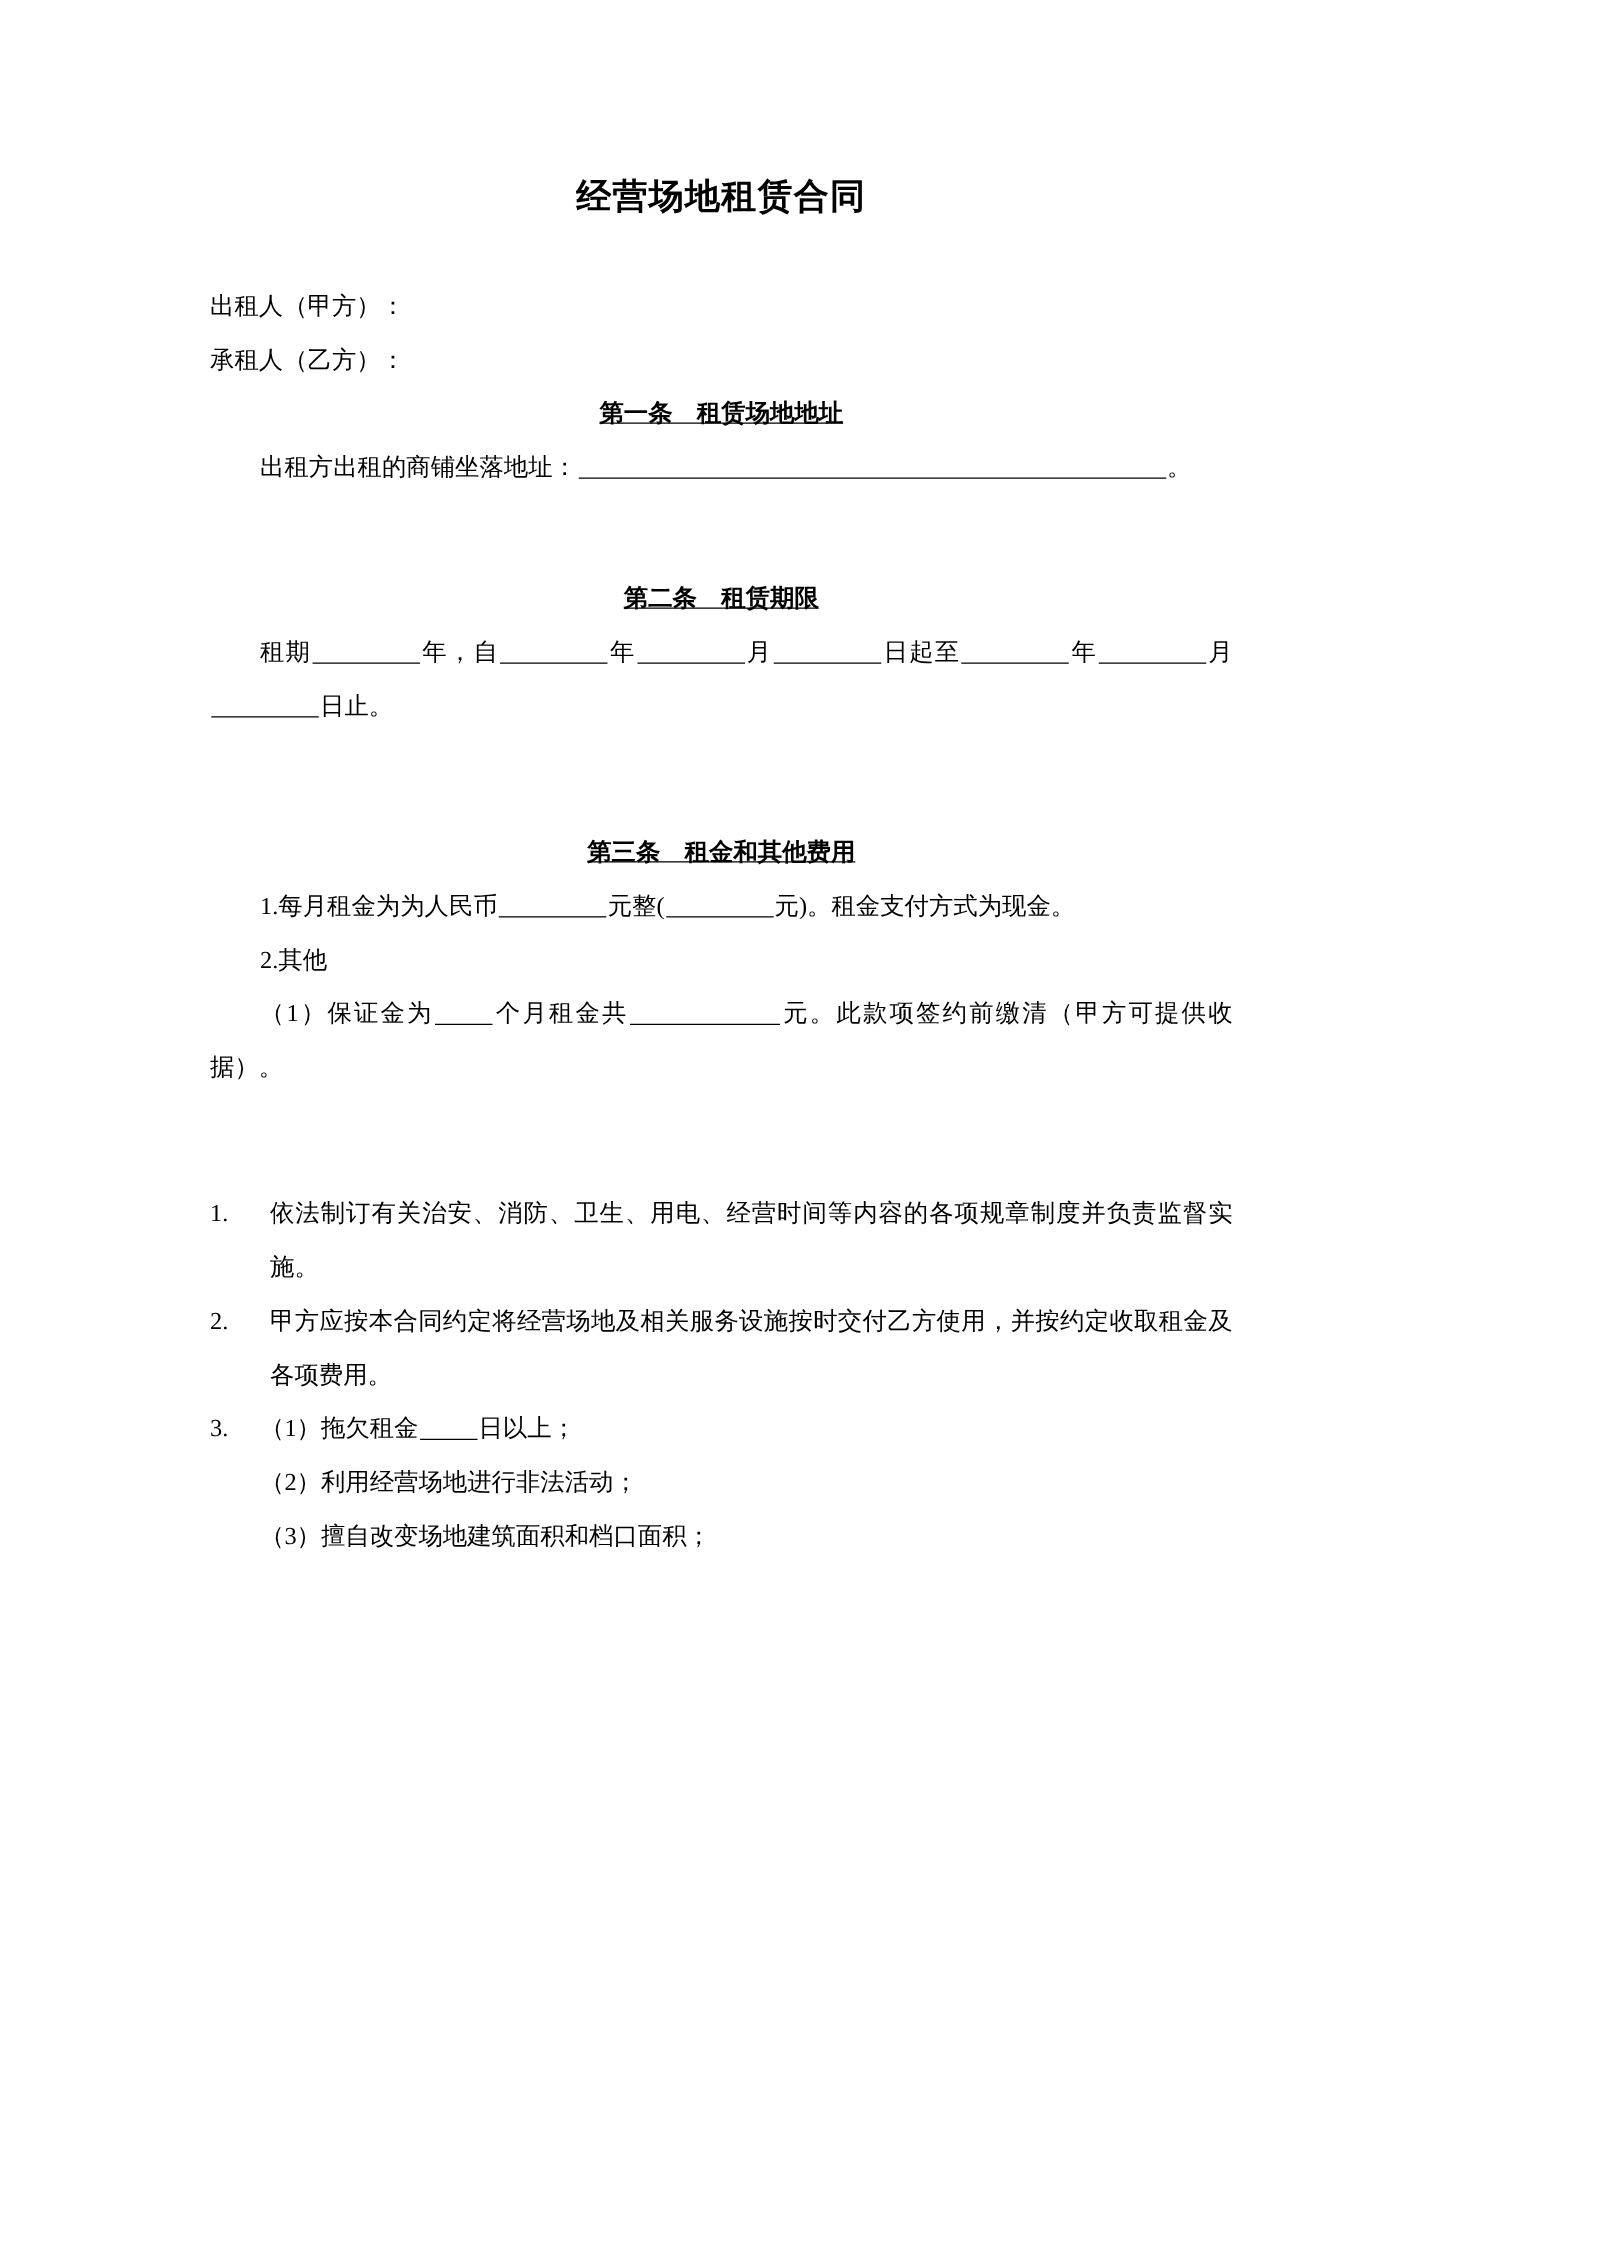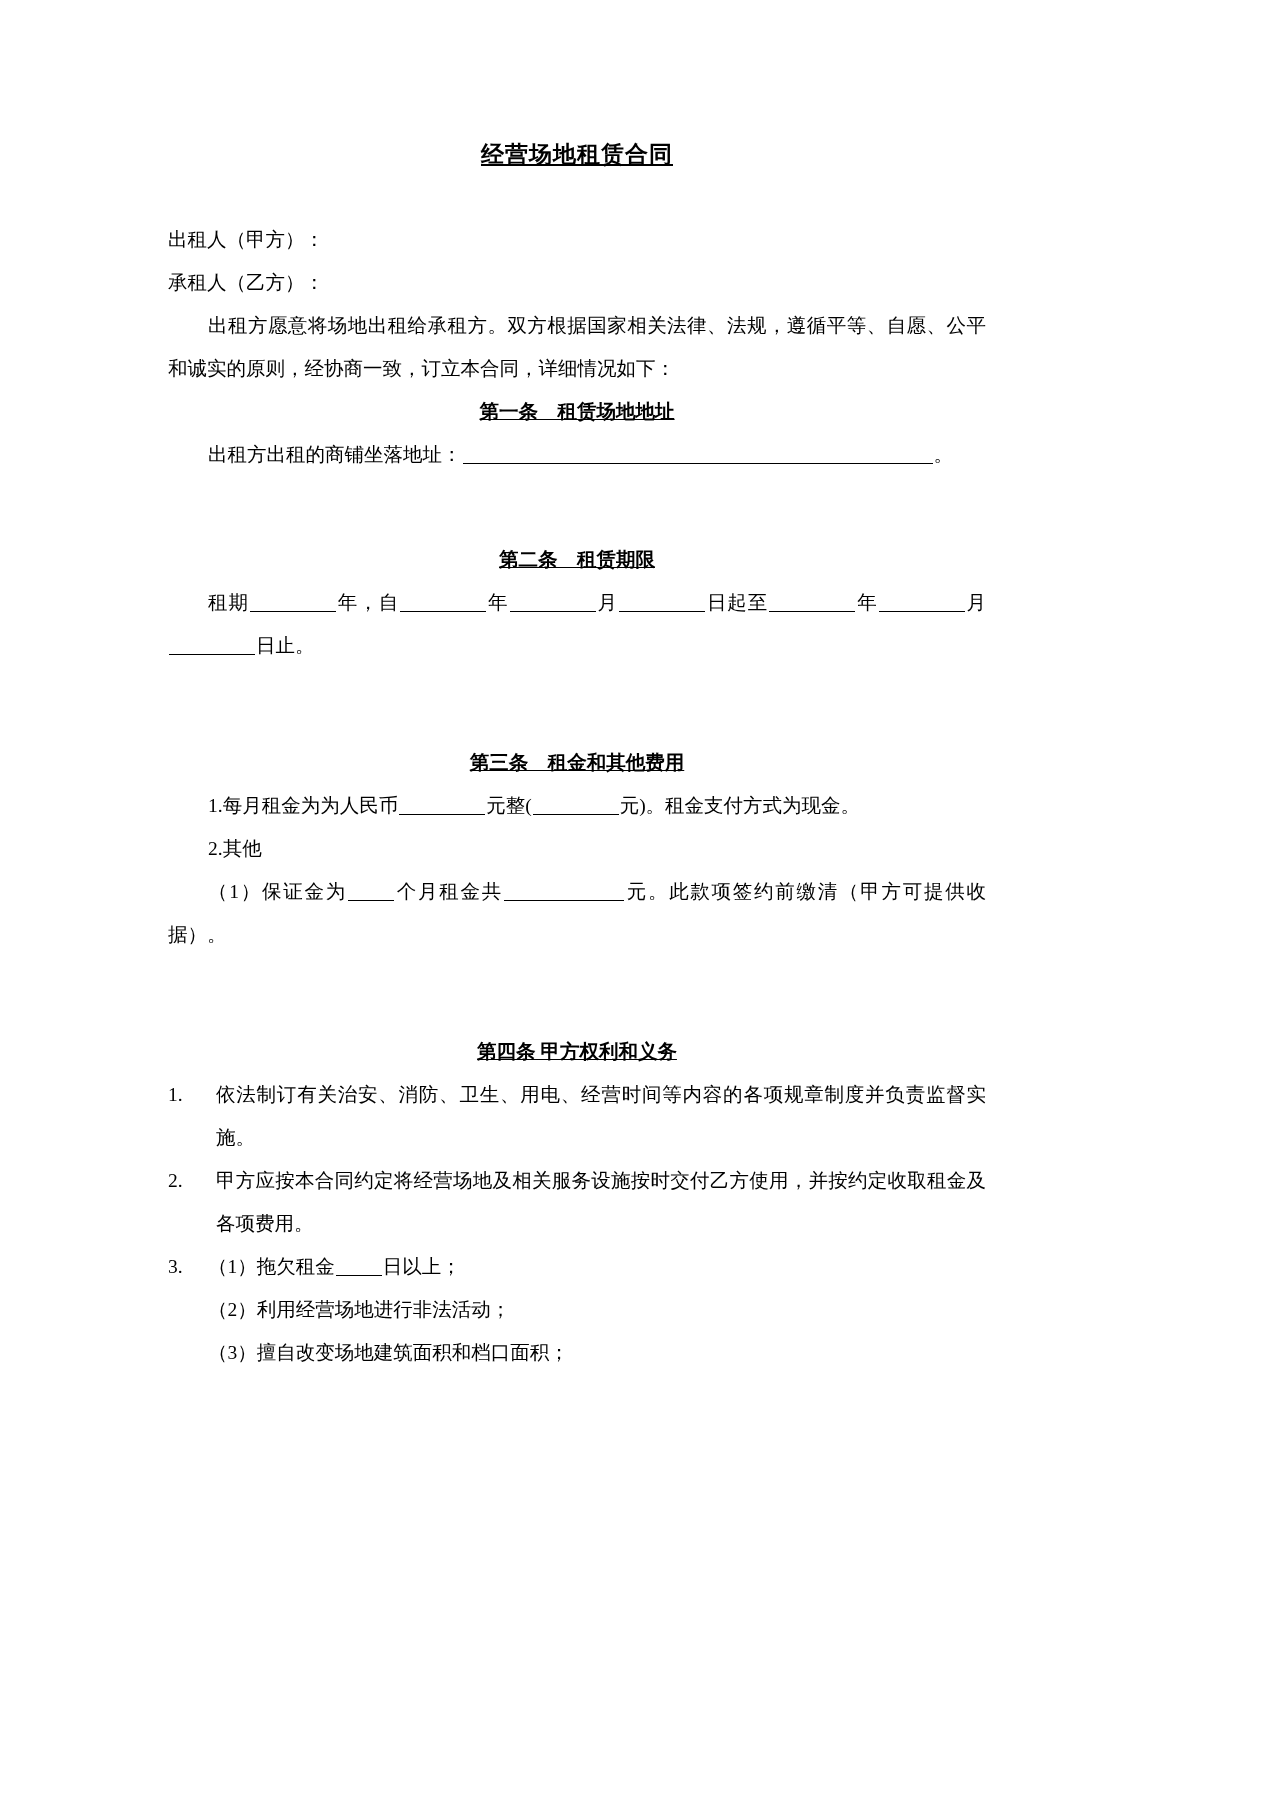--- a/index.html
+++ b/index.html
@@ -22,27 +22,26 @@
     overflow: hidden;
   }
   .content {
     position: absolute;
     left: 168px;
     top: 0;
     width: 818px;
   }
   .doc-title {
     text-align: center;
-    font-size: 23px;
+    font-size: 28px;
     font-weight: 700;
     letter-spacing: 1px;
     margin-top: 140px;
     margin-bottom: 0;
     line-height: 1.3;
-    text-decoration: underline;
   }
   .para {
     font-size: 19.5px;
     line-height: 43px;
     margin: 0;
     text-align: justify;
     text-justify: inter-ideograph;
     word-break: break-all;
   }
   .para-first {
@@ -114,21 +113,20 @@
   <div class="content">
 
     <h1 class="doc-title">经营场地租赁合同</h1>
 
     <div class="gap-sm"></div>
 
     <p class="para para-first">出租人（甲方）：</p>
 
     <p class="para">承租人（乙方）：</p>
 
-    <p class="para indent-2">出租方愿意将场地出租给承租方。双方根据国家相关法律、法规，遵循平等、自愿、公平和诚实的原则，经协商一致，订立本合同，详细情况如下：</p>
 
     <p class="section-head">第一条　租赁场地地址</p>
 
     <p class="para indent-2">
       <span>出租方出租的商铺坐落地址：</span><span class="blank b-addr"></span><span>。</span>
     </p>
 
     <div class="gap-lg"></div>
 
     <p class="section-head">第二条　租赁期限</p>
@@ -147,21 +145,20 @@
 
     <p class="para indent-2">2.其他</p>
 
     <p class="para indent-2">
       <span>（1）保证金为</span><span class="blank b-xs"></span><span>个月租金共</span><span class="blank b-lg"></span><span>元。此款项签约前缴清（甲方可提供收据）。</span>
     </p>
 
 
     <div class="gap-xl"></div>
 
-    <p class="section-head">第四条  甲方权利和义务</p>
 
     <ul class="num-list">
       <li>
         <span class="marker">1.</span>
         <span>依法制订有关治安、消防、卫生、用电、经营时间等内容的各项规章制度并负责监督实施。</span>
       </li>
       <li>
         <span class="marker">2.</span>
         <span>甲方应按本合同约定将经营场地及相关服务设施按时交付乙方使用，并按约定收取租金及各项费用。</span>
       </li>

